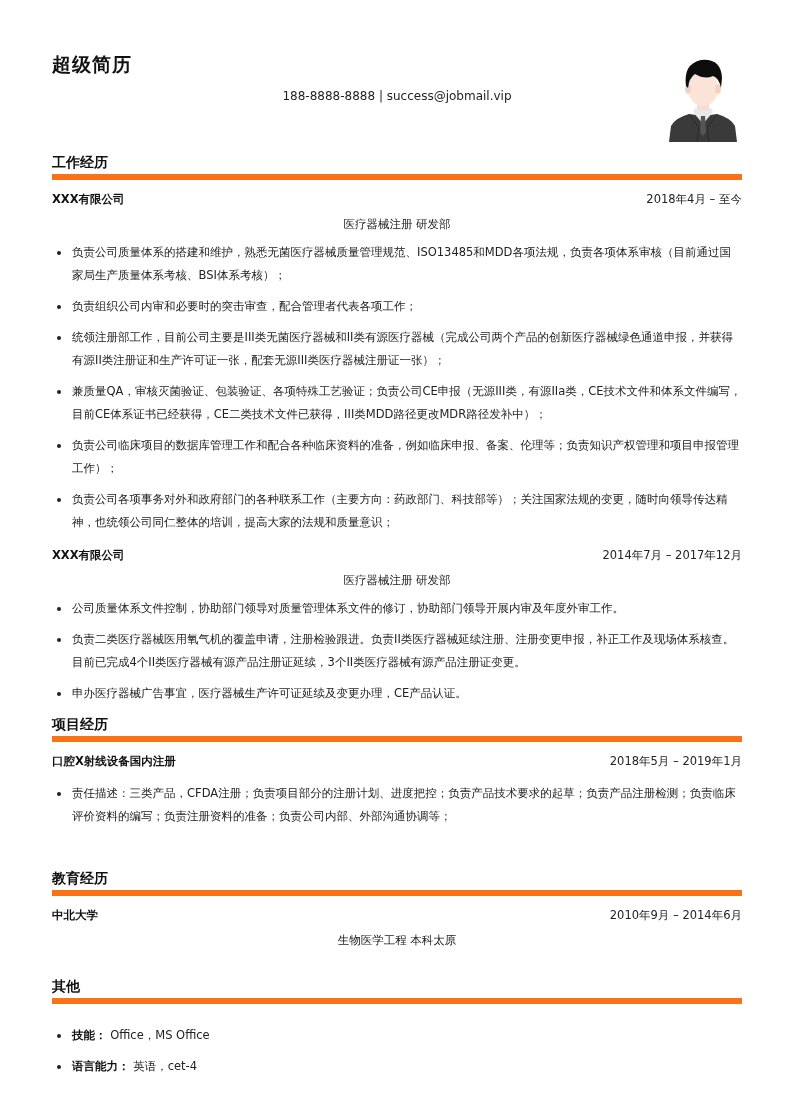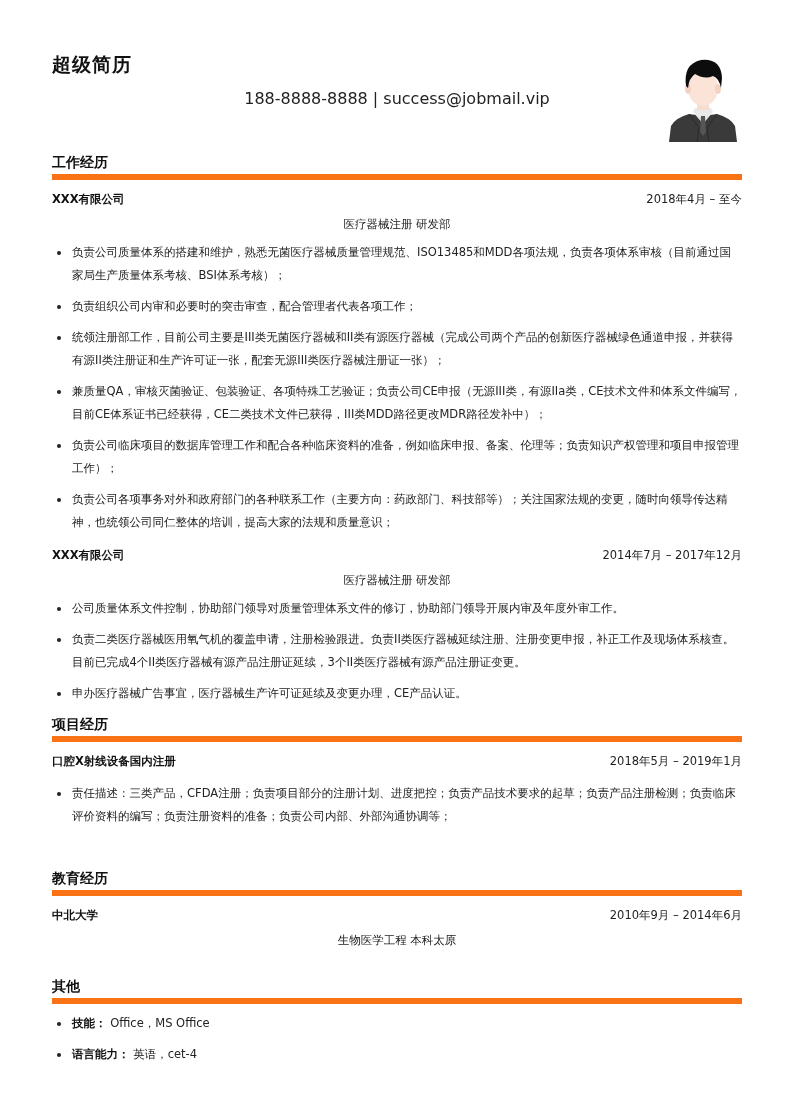--- a/index.html
+++ b/index.html
@@ -12,21 +12,21 @@
   }
   .page { position: absolute; left: 52px; top: 0; width: 690px; }
   .header { position: relative; height: 150px; }
   .title {
     position: absolute; left: 0; width: 690px; top: 52px;
     text-align: left; font-size: 19px; font-weight: bold; color: #111;
     letter-spacing: 1px;
   }
   .contact {
     position: absolute; left: 0; width: 690px; top: 89px;
-    text-align: center; font-size: 16px; color: #222;
+    text-align: center; font-size: 12px; color: #222;
   }
   .avatar { position: absolute; left: 615px; top: 52px; width: 72px; height: 90px; }
 
   .section { position: absolute; left: 0; width: 690px; }
   .section-title {
     font-size: 14px; font-weight: bold; color: #111;
     height: 30px; line-height: 24px;
     border-bottom: 6px solid #f97316;
   }
   .entry-head {
@@ -138,19 +138,19 @@
       <span class="entry-date">2010年9月 – 2014年6月</span>
     </div>
     <div class="entry-sub">
       <span>生物医学工程 本科</span>
       <span>太原</span>
     </div>
   </div>
 
   <div class="section" style="top:974px;">
     <div class="section-title">其他</div>
-    <ul class="bullets" style="margin-top:8px;">
+    <ul class="bullets" style="margin-top:20px;">
       <li><span class="kv-key">技能：</span> <span>Office，MS Office</span></li>
       <li><span class="kv-key">语言能力：</span> <span>英语，cet-4</span></li>
     </ul>
   </div>
 
 </div>
 
 </body></html>

